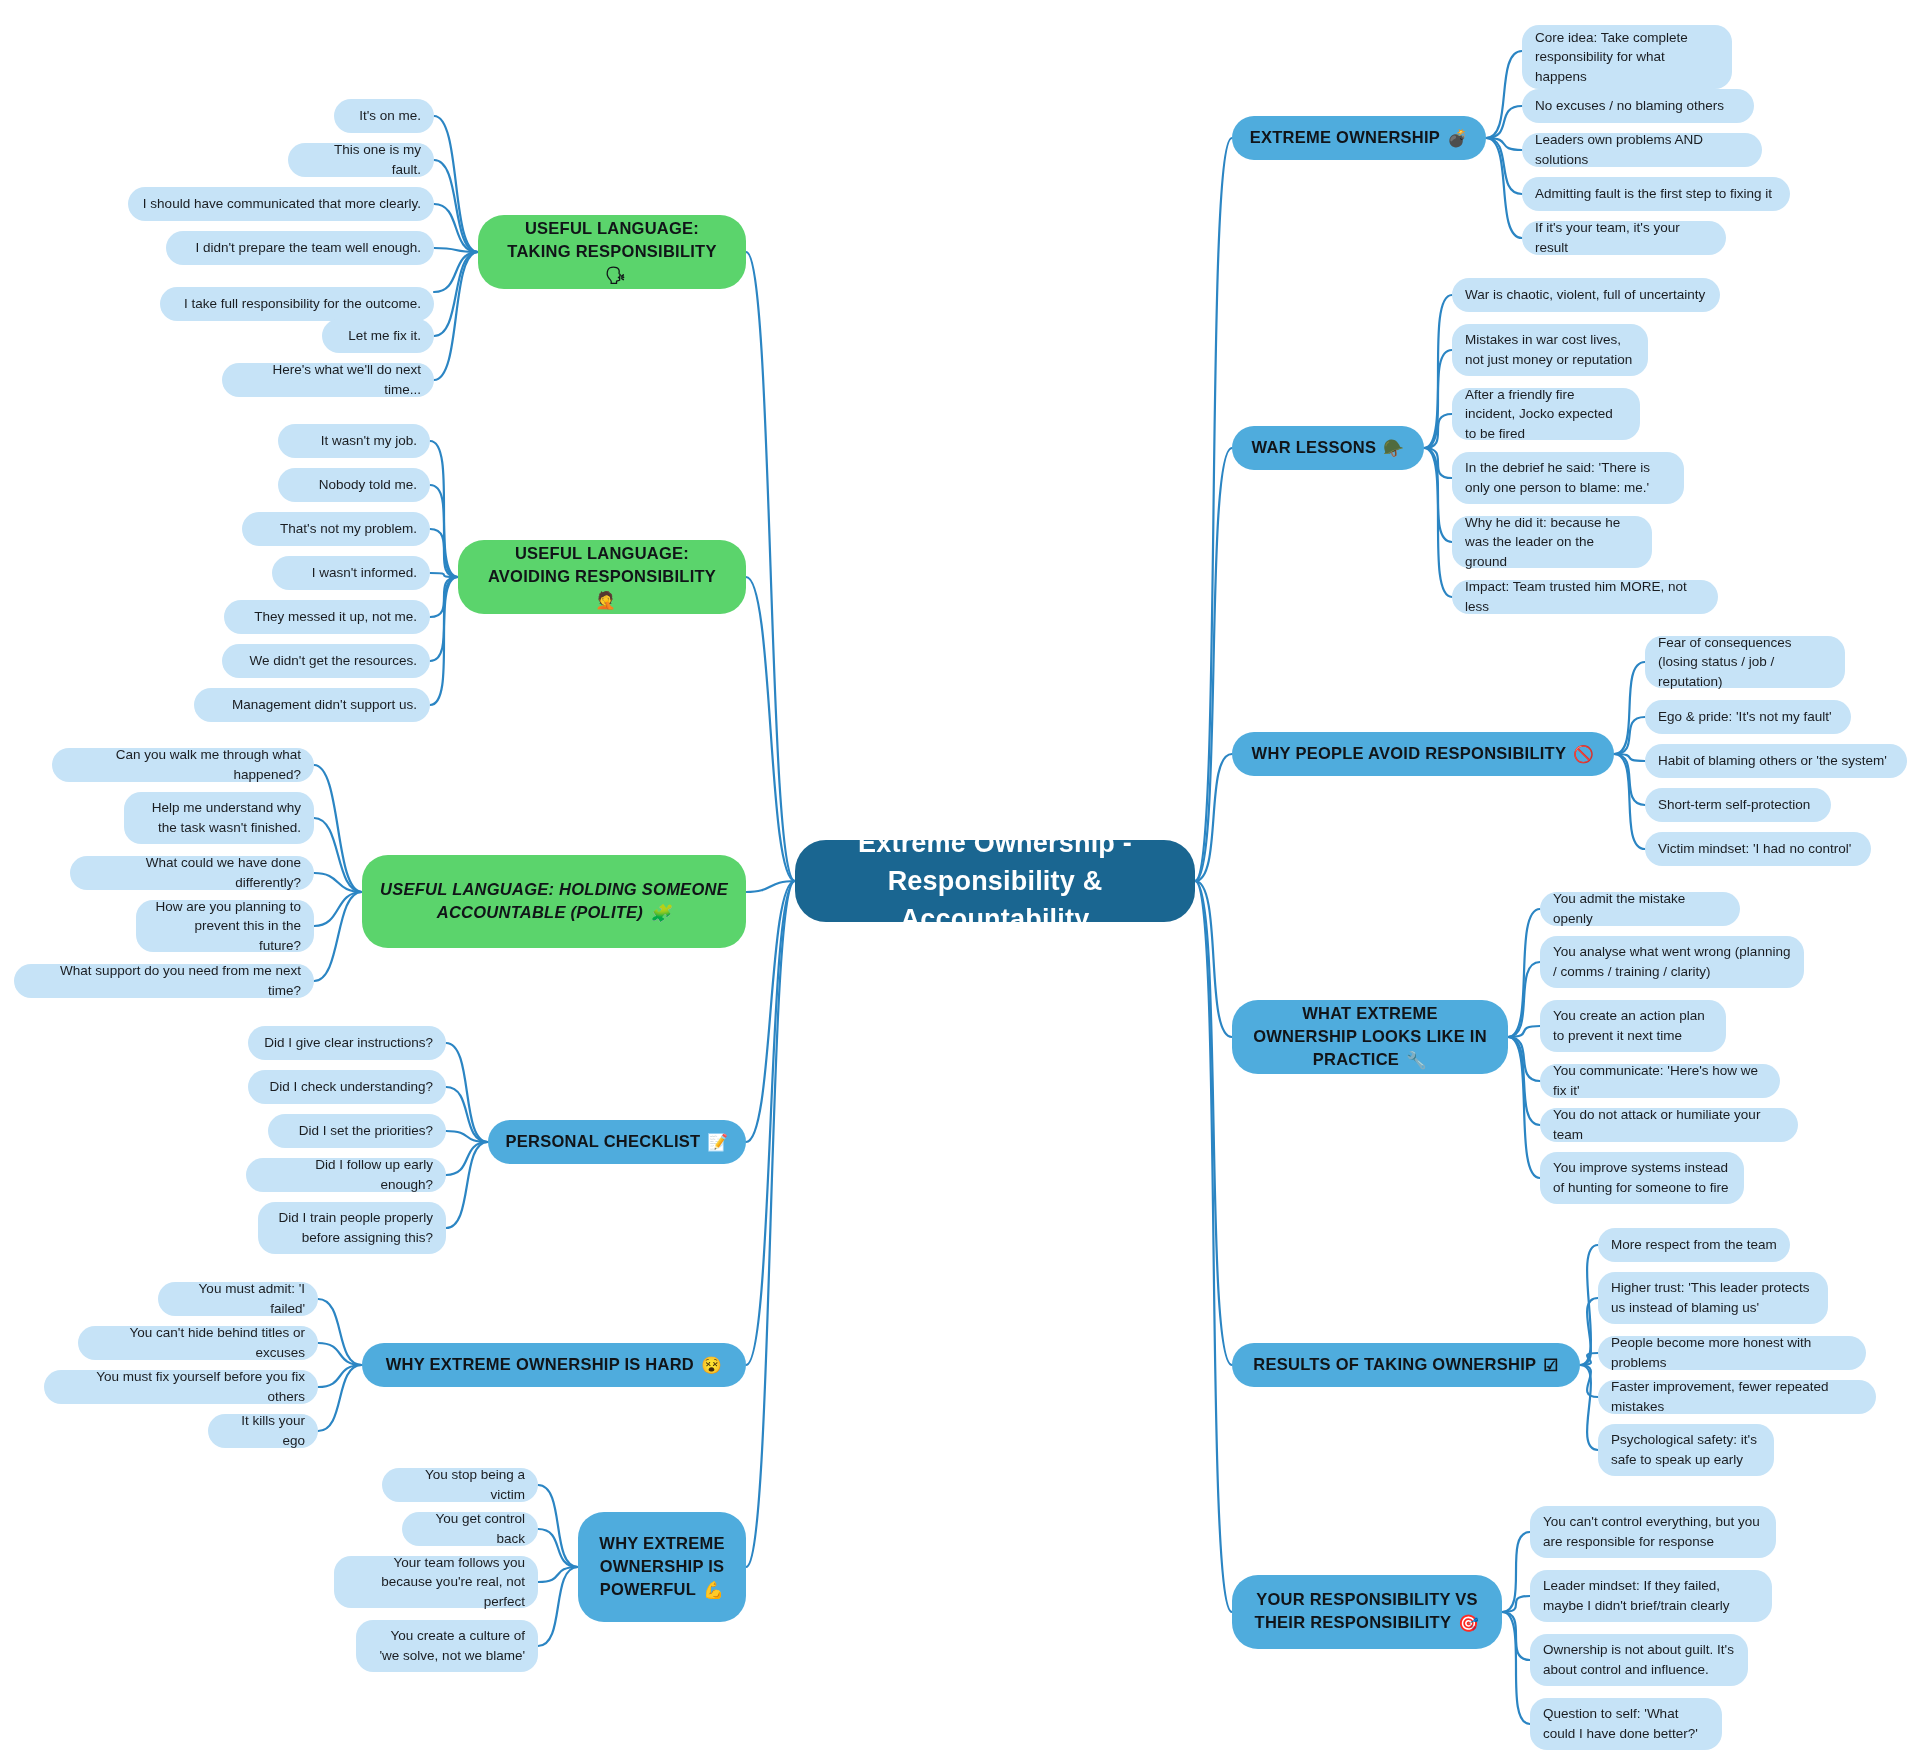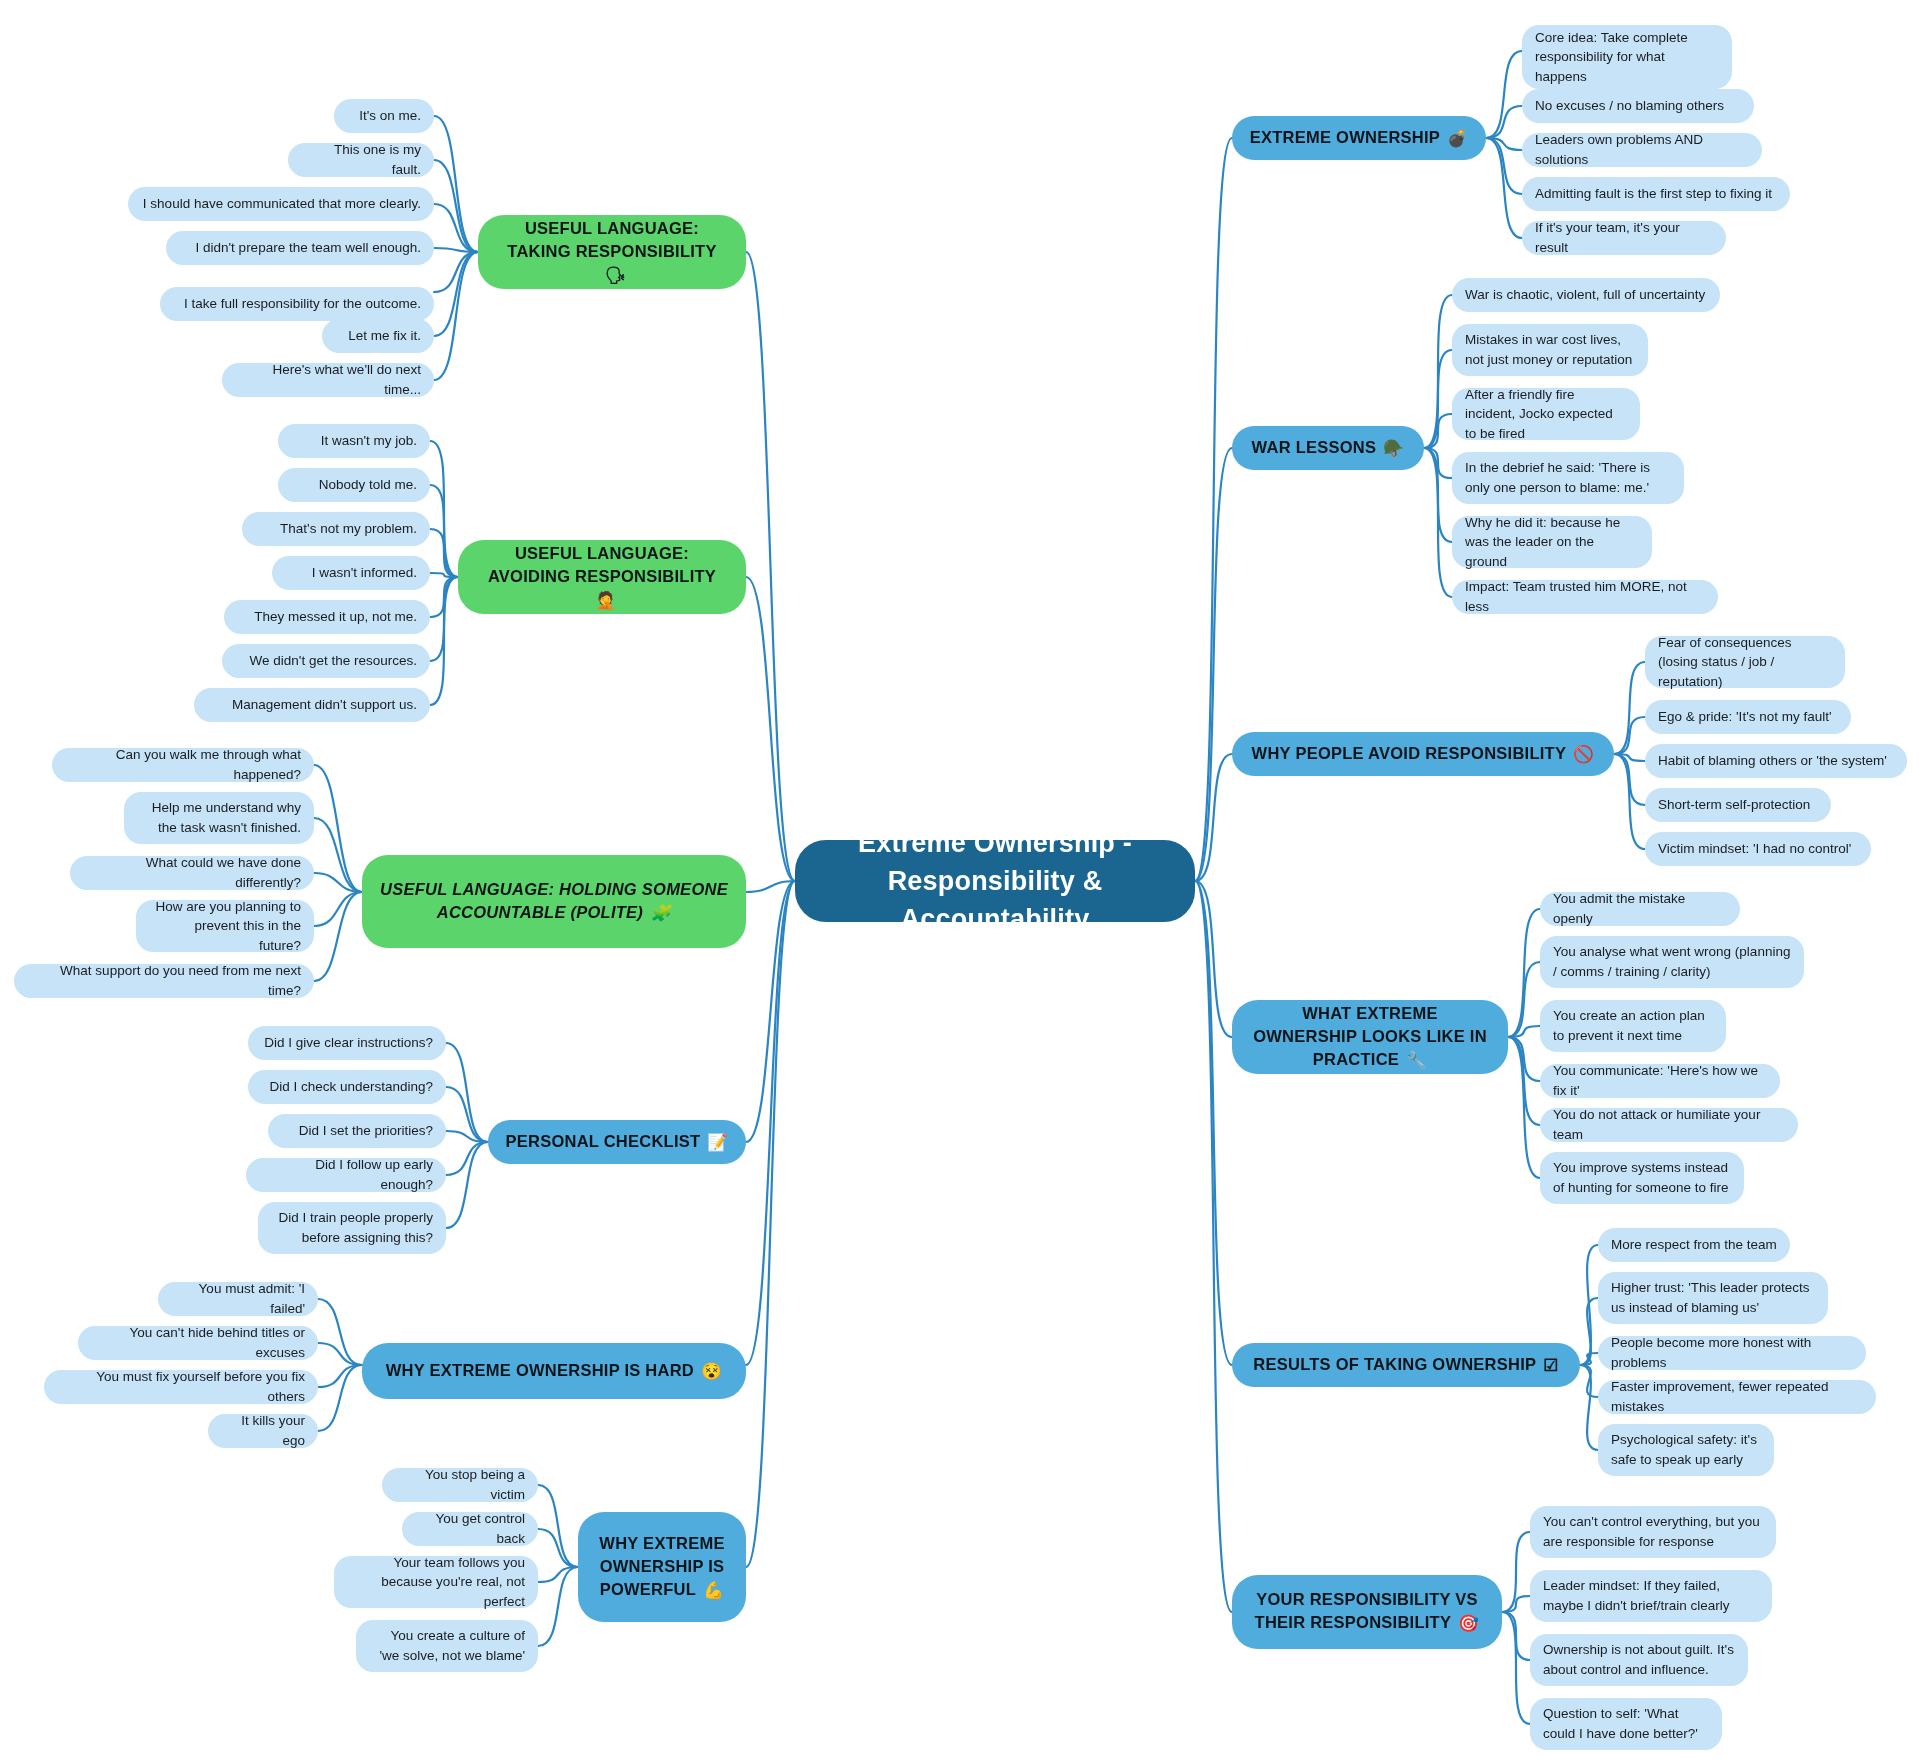--- a/index.html
+++ b/index.html
@@ -347,21 +347,21 @@
       </div>
       <div class="node leaf l" style="left: 268px; top: 1114px; width: 178px; height: 34px;">
         <span>Did I set the priorities?</span>
       </div>
       <div class="node leaf l" style="left: 246px; top: 1158px; width: 200px; height: 34px;">
         <span>Did I follow up early enough?</span>
       </div>
       <div class="node leaf l" style="left: 258px; top: 1202px; width: 188px; height: 52px;">
         <span>Did I train people properly before assigning this?</span>
       </div>
-      <div class="node branch" style="left: 362px; top: 1343px; width: 384px; height: 56px;">
+      <div class="node branch" style="left: 362px; top: 1343px; width: 384px; height: 44px;">
         <span><span class="label">WHY EXTREME OWNERSHIP IS HARD</span><span class="ic">😵</span></span>
       </div>
       <div class="node leaf l" style="left: 158px; top: 1282px; width: 160px; height: 34px;">
         <span>You must admit: 'I failed'</span>
       </div>
       <div class="node leaf l" style="left: 78px; top: 1326px; width: 240px; height: 34px;">
         <span>You can't hide behind titles or excuses</span>
       </div>
       <div class="node leaf l" style="left: 44px; top: 1370px; width: 274px; height: 34px;">
         <span>You must fix yourself before you fix others</span>

